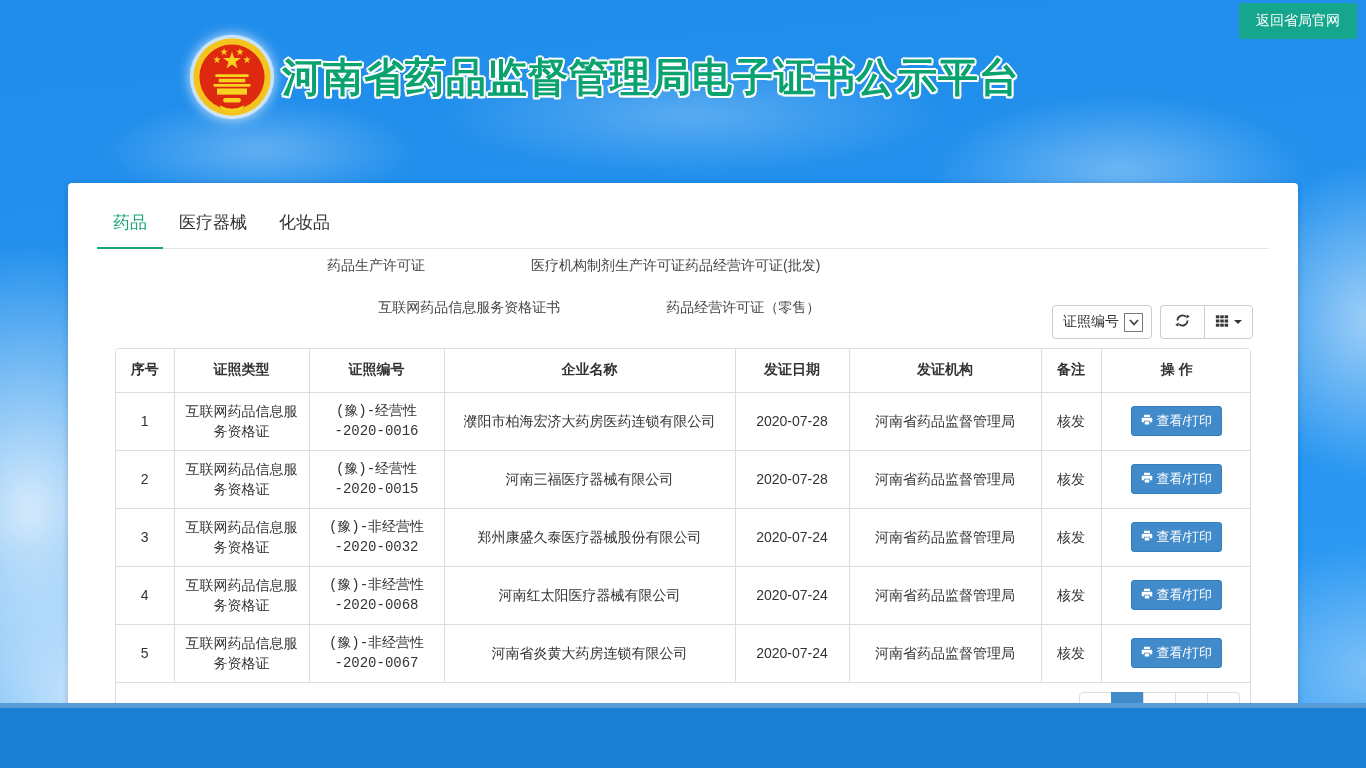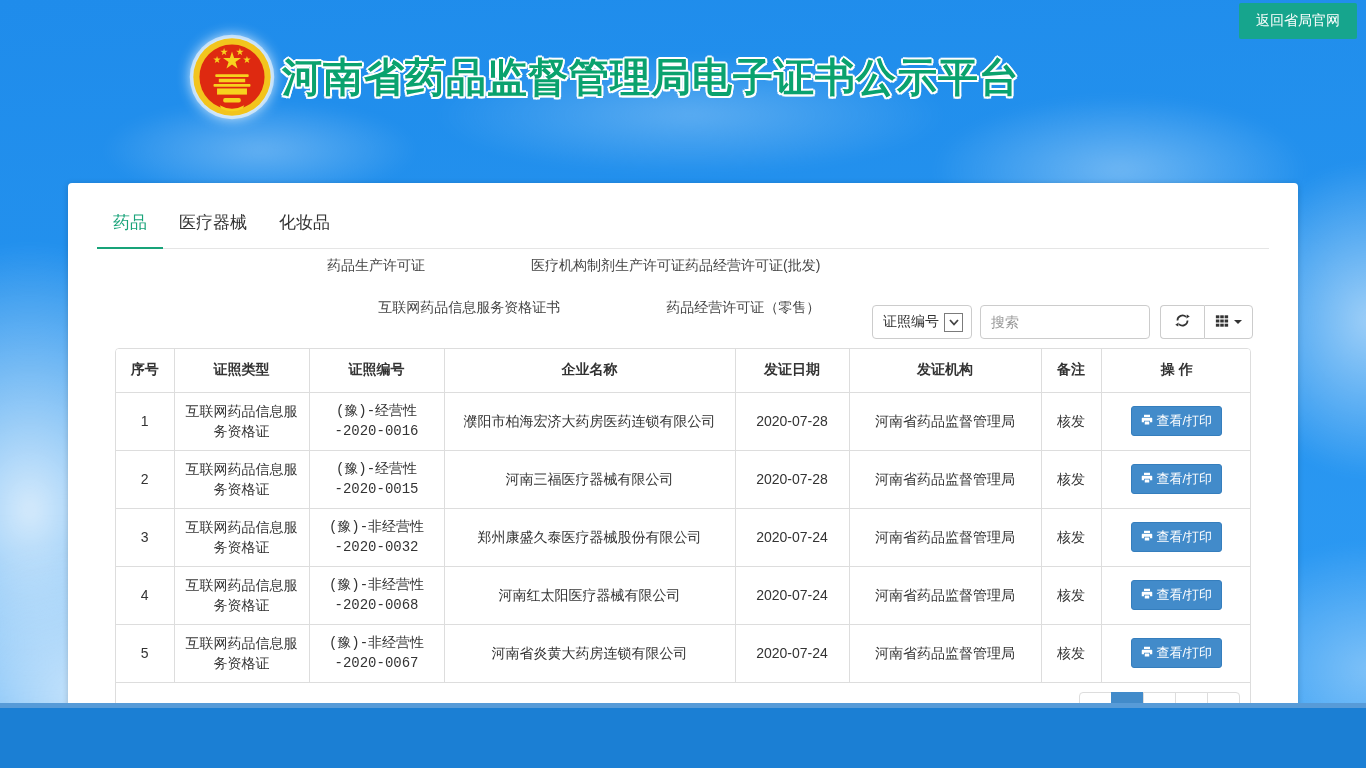--- a/index.html
+++ b/index.html
@@ -163,21 +163,20 @@
 
     <div class="toolbar">
       <div class="field-select">
         <span>证照编号</span>
         <span class="select-arrow">
           <svg width="10" height="7" viewBox="0 0 10 7">
               <polyline points="1,1 5,5.5 9,1" fill="none" stroke="#444" stroke-width="1.8"></polyline>
             </svg>
         </span>
       </div>
-      <input class="search-input" type="text" placeholder="搜索" style="">
       <div class="btn-group">
         <button class="tool-btn left">
           <span>
             <svg width="15" height="15" viewBox="0 0 16 16">
               <g fill="none" stroke="#333" stroke-width="1.8">
                 <path d="M13.4 8a5.4 5.4 0 0 1-9.2 3.8"></path>
                 <path d="M2.6 8a5.4 5.4 0 0 1 9.2-3.8"></path>
               </g>
               <path fill="#333" d="M12.6 1.6l-.5 4.2 3.6-2.2z"></path>
               <path fill="#333" d="M3.4 14.4l.5-4.2-3.6 2.2z"></path>

